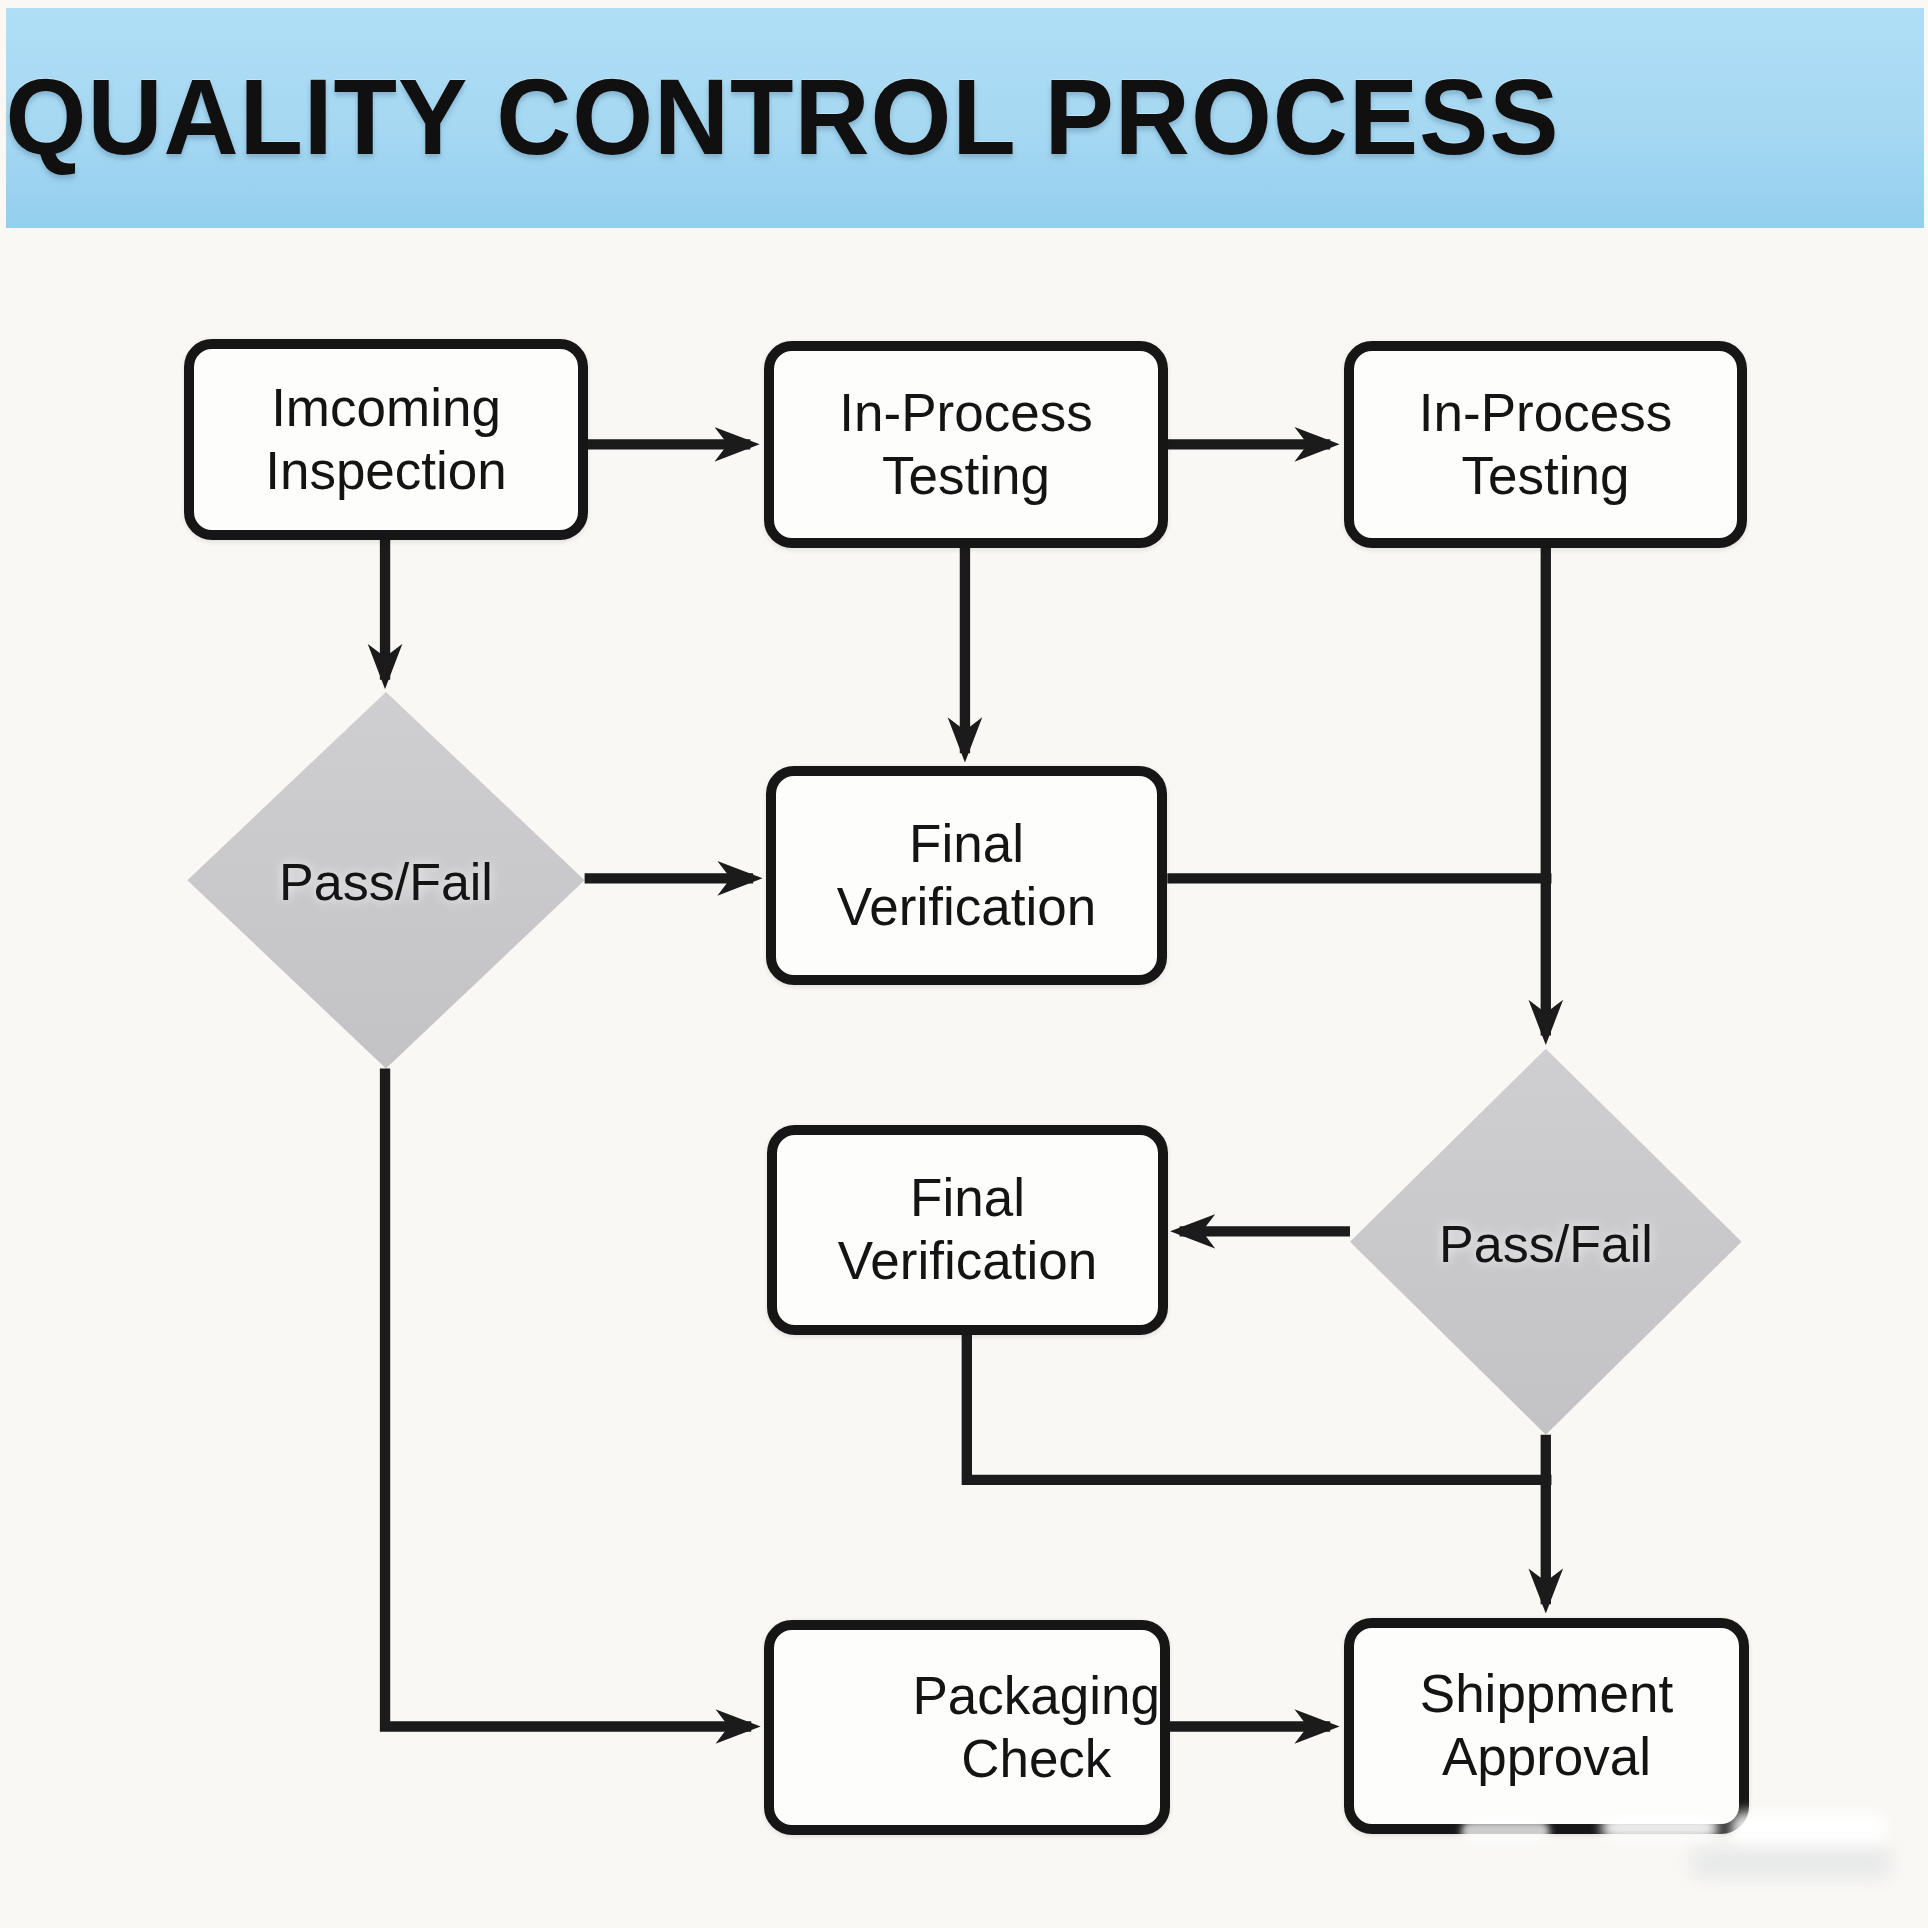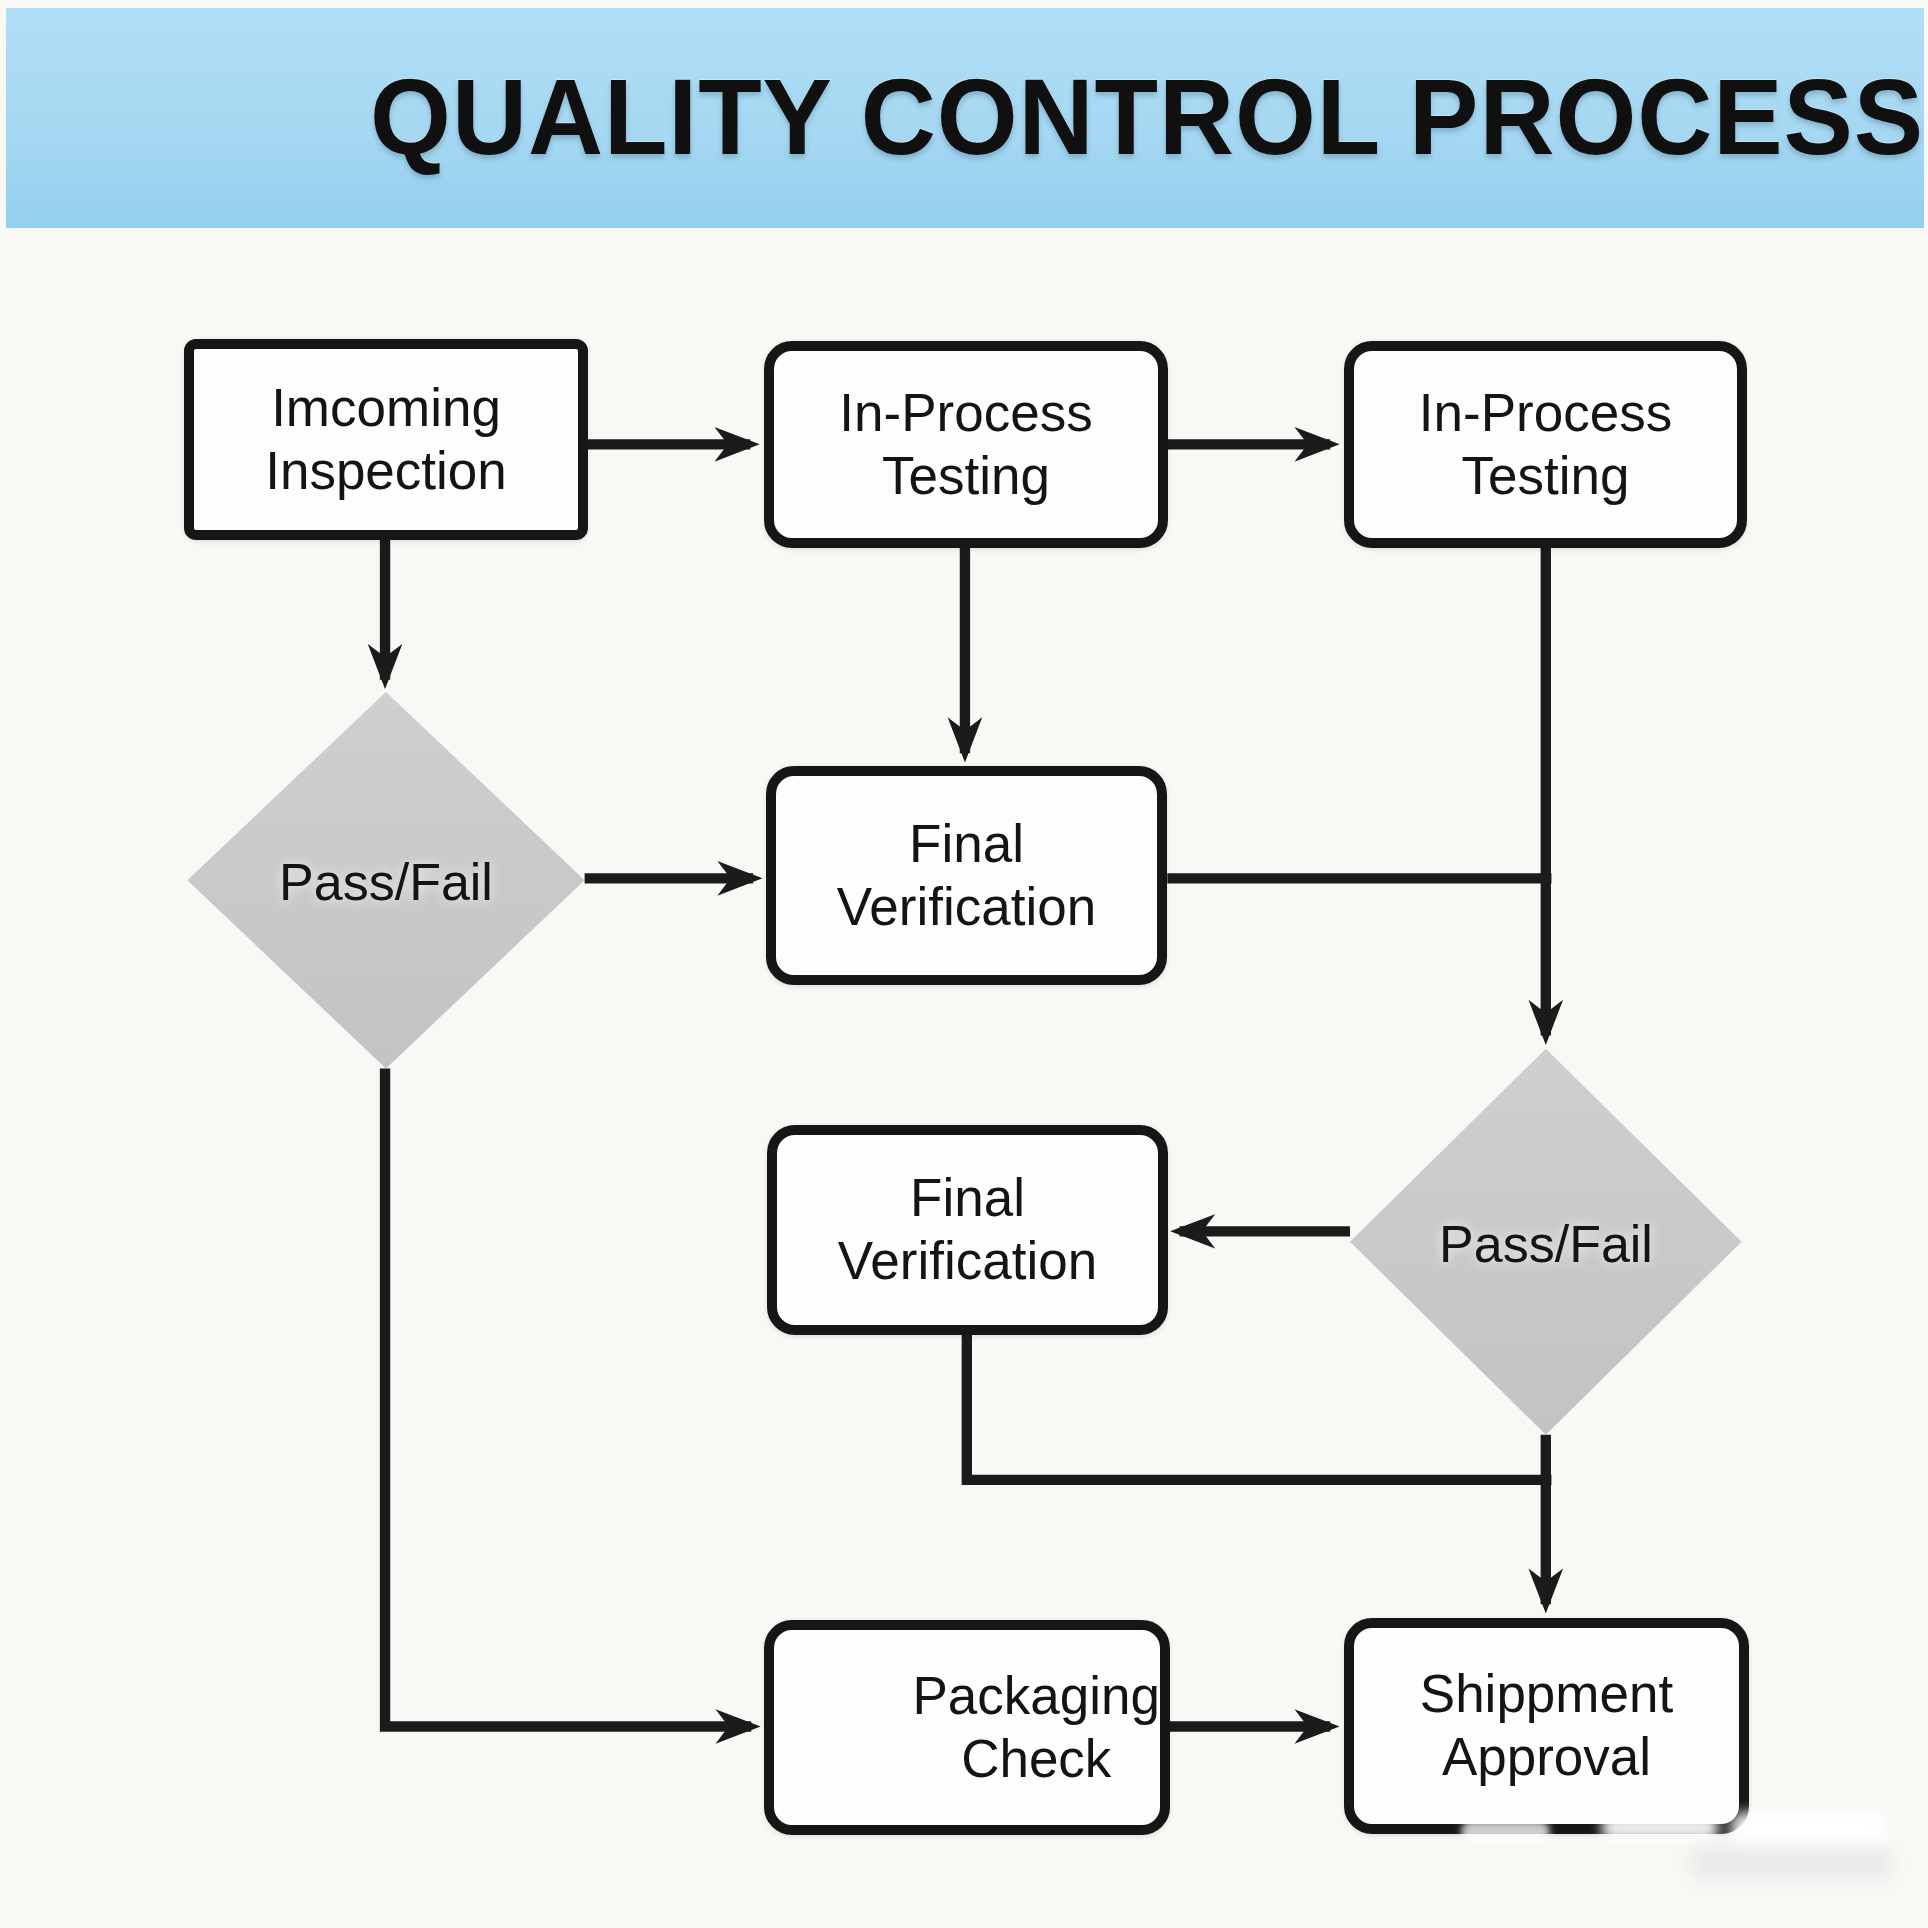--- a/index.html
+++ b/index.html
@@ -8,21 +8,21 @@
     background:#f9f8f5;
     font-family:"Liberation Sans","DejaVu Sans",sans-serif;
     overflow:hidden;
   }
   .stage{position:relative;width:1928px;height:1928px;background:#f9f8f5;}
 
   
   .banner{
     position:absolute;left:5.6px;right:4px;top:7.5px;height:220px;
     background:linear-gradient(180deg,#b0def7 0%,#a6d8f2 55%,#93cfee 100%);
-    display:flex;align-items:center;justify-content:flex-end;
+    display:flex;align-items:center;justify-content:flex-start;
   }
   .banner h1{
     margin:0;
     font-size:104px;
     font-weight:bold;
     letter-spacing:0.9px;
     color:#101010;
     transform:scaleY(1.04);
     text-shadow:0 3.8px 4.7px rgba(70,110,140,.35), 0 -0.9px 0 rgba(255,255,255,.35);
     white-space:nowrap;
@@ -40,21 +40,21 @@
     border:10.4px solid #161616;
     border-radius:28px;
     display:flex;align-items:center;justify-content:center;
     text-align:center;
     box-shadow:0 1.9px 5.6px rgba(0,0,0,.10);
   }
   .node .lbl{
     font-size:53px;line-height:1.18;color:#141414;
     white-space:pre-line;
   }
-  #n-incoming   {left:184px; top:339px; width:404px; height:201px;border-radius:12px;}
+  #n-incoming   {left:184px; top:339px; width:404px; height:201px;}
   #n-inproc1    {left:764px; top:341px; width:404px; height:207px;}
   #n-inproc2    {left:1344px;top:341px; width:403px; height:207px;}
   #n-finalver1  {left:766px; top:766px; width:401px; height:219px;}
   #n-finalver2  {left:767px; top:1125px;width:401px; height:210px;}
   #n-packaging  {left:764px; top:1620px;width:406px; height:215px;justify-content:flex-end;}
   #n-shipment   {left:1344px;top:1618px;width:405px; height:216px;justify-content:center;}
 
   
   .dlabel{
     position:absolute;transform:translate(-50%,-50%);

